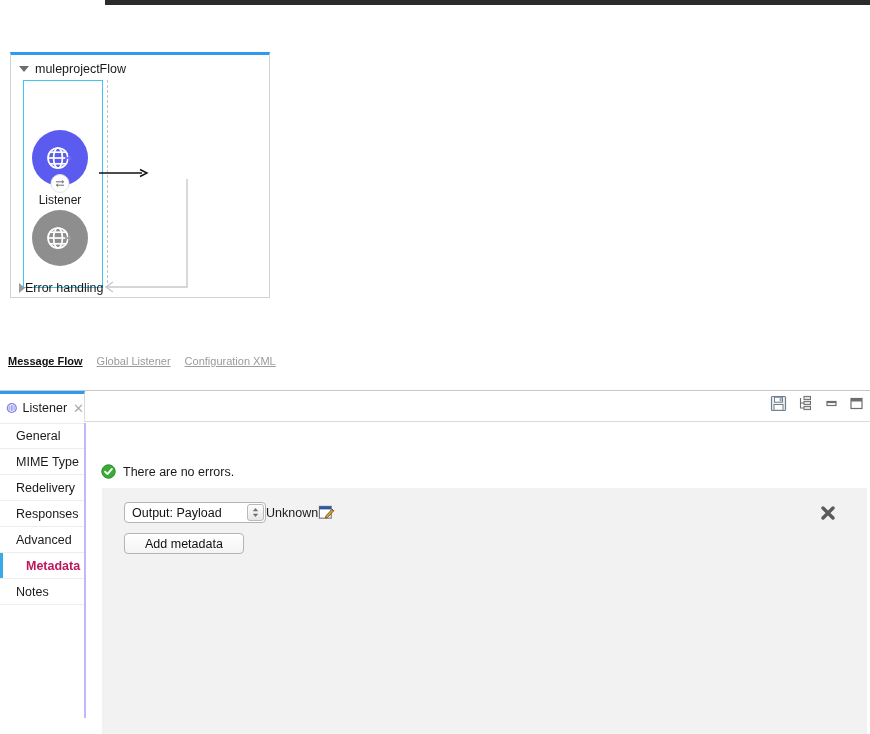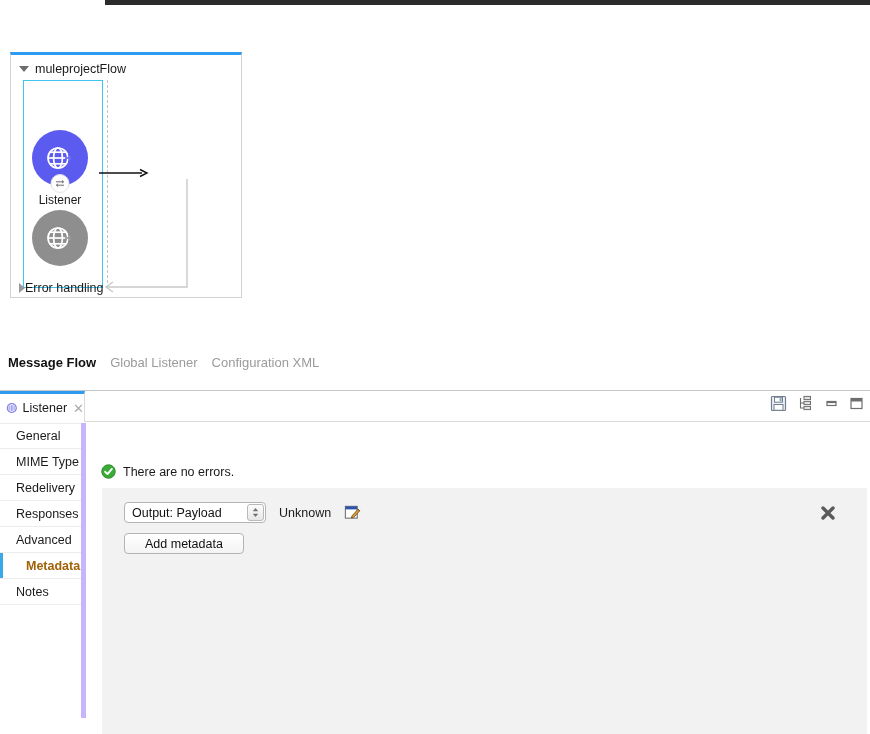--- a/index.html
+++ b/index.html
@@ -22,21 +22,21 @@
     position: absolute;
     left: 105px; top: 0;
     width: 765px; height: 5px;
     background: #2b2b2b;
   }
 
   
   .canvas {
     position: absolute;
     left: 10px; top: 52px;
-    width: 232px; height: 246px;
+    width: 260px; height: 246px;
     background: #ffffff;
     border: 1px solid #d2d2d2;
     border-top: 3px solid #2e9bf0;
     box-sizing: border-box;
   }
   .flow-header {
     position: absolute;
     left: 8px; top: 7px;
     display: flex;
     align-items: center;
@@ -138,23 +138,24 @@
 
   
   .editor-tabs {
     position: absolute;
     left: 8px; top: 355px;
     display: flex;
     align-items: baseline;
     gap: 14px;
   }
   .etab {
-    font-size: 13px;
+    font-size: 11px;
     color: #9b9b9b;
     white-space: nowrap;
+    text-decoration: underline;
   }
   .etab.active {
     color: #111111;
     font-weight: bold;
   }
 
   
   .props {
     position: absolute;
     left: 0; top: 390px;
@@ -206,37 +207,37 @@
     gap: 10px;
   }
   .tb-icon { display: block; }
 
   
   .side {
     position: absolute;
     left: 0; top: 32px;
     width: 86px; height: 295px;
     background: #ffffff;
-    border-right: 5px solid #c4b5fd;
+    border-right: 2px solid #c4b5fd;
     box-sizing: border-box;
   }
   .side-item {
     position: relative;
     height: 26px;
     display: flex;
     align-items: center;
     padding-left: 16px;
     border-bottom: 1px solid #ededed;
     font-size: 12.5px;
     color: #1a1a1a;
     box-sizing: border-box;
   }
   .side-item:first-child { border-top: 1px solid #ededed; }
   .side-item.selected {
-    color: #a16207;
+    color: #be185d;
     font-weight: bold;
     padding-left: 26px;
   }
   .side-item.selected::before {
     content: "";
     position: absolute;
     left: 0; top: 0;
     width: 3px; height: 100%;
     background: #3aa9e8;
   }
@@ -263,21 +264,20 @@
     position: absolute;
     left: 15px; top: 65px;
     width: 765px; height: 265px;
     background: #f2f2f2;
   }
   .meta-row {
     position: absolute;
     left: 22px; top: 14px;
     display: flex;
     align-items: center;
-    gap: 13px;
   }
   .select-ctl {
     position: relative;
     width: 142px; height: 21px;
     background: #ffffff;
     border: 1px solid #b4b4b4;
     border-radius: 4px;
     box-sizing: border-box;
     display: flex;
     align-items: center;

